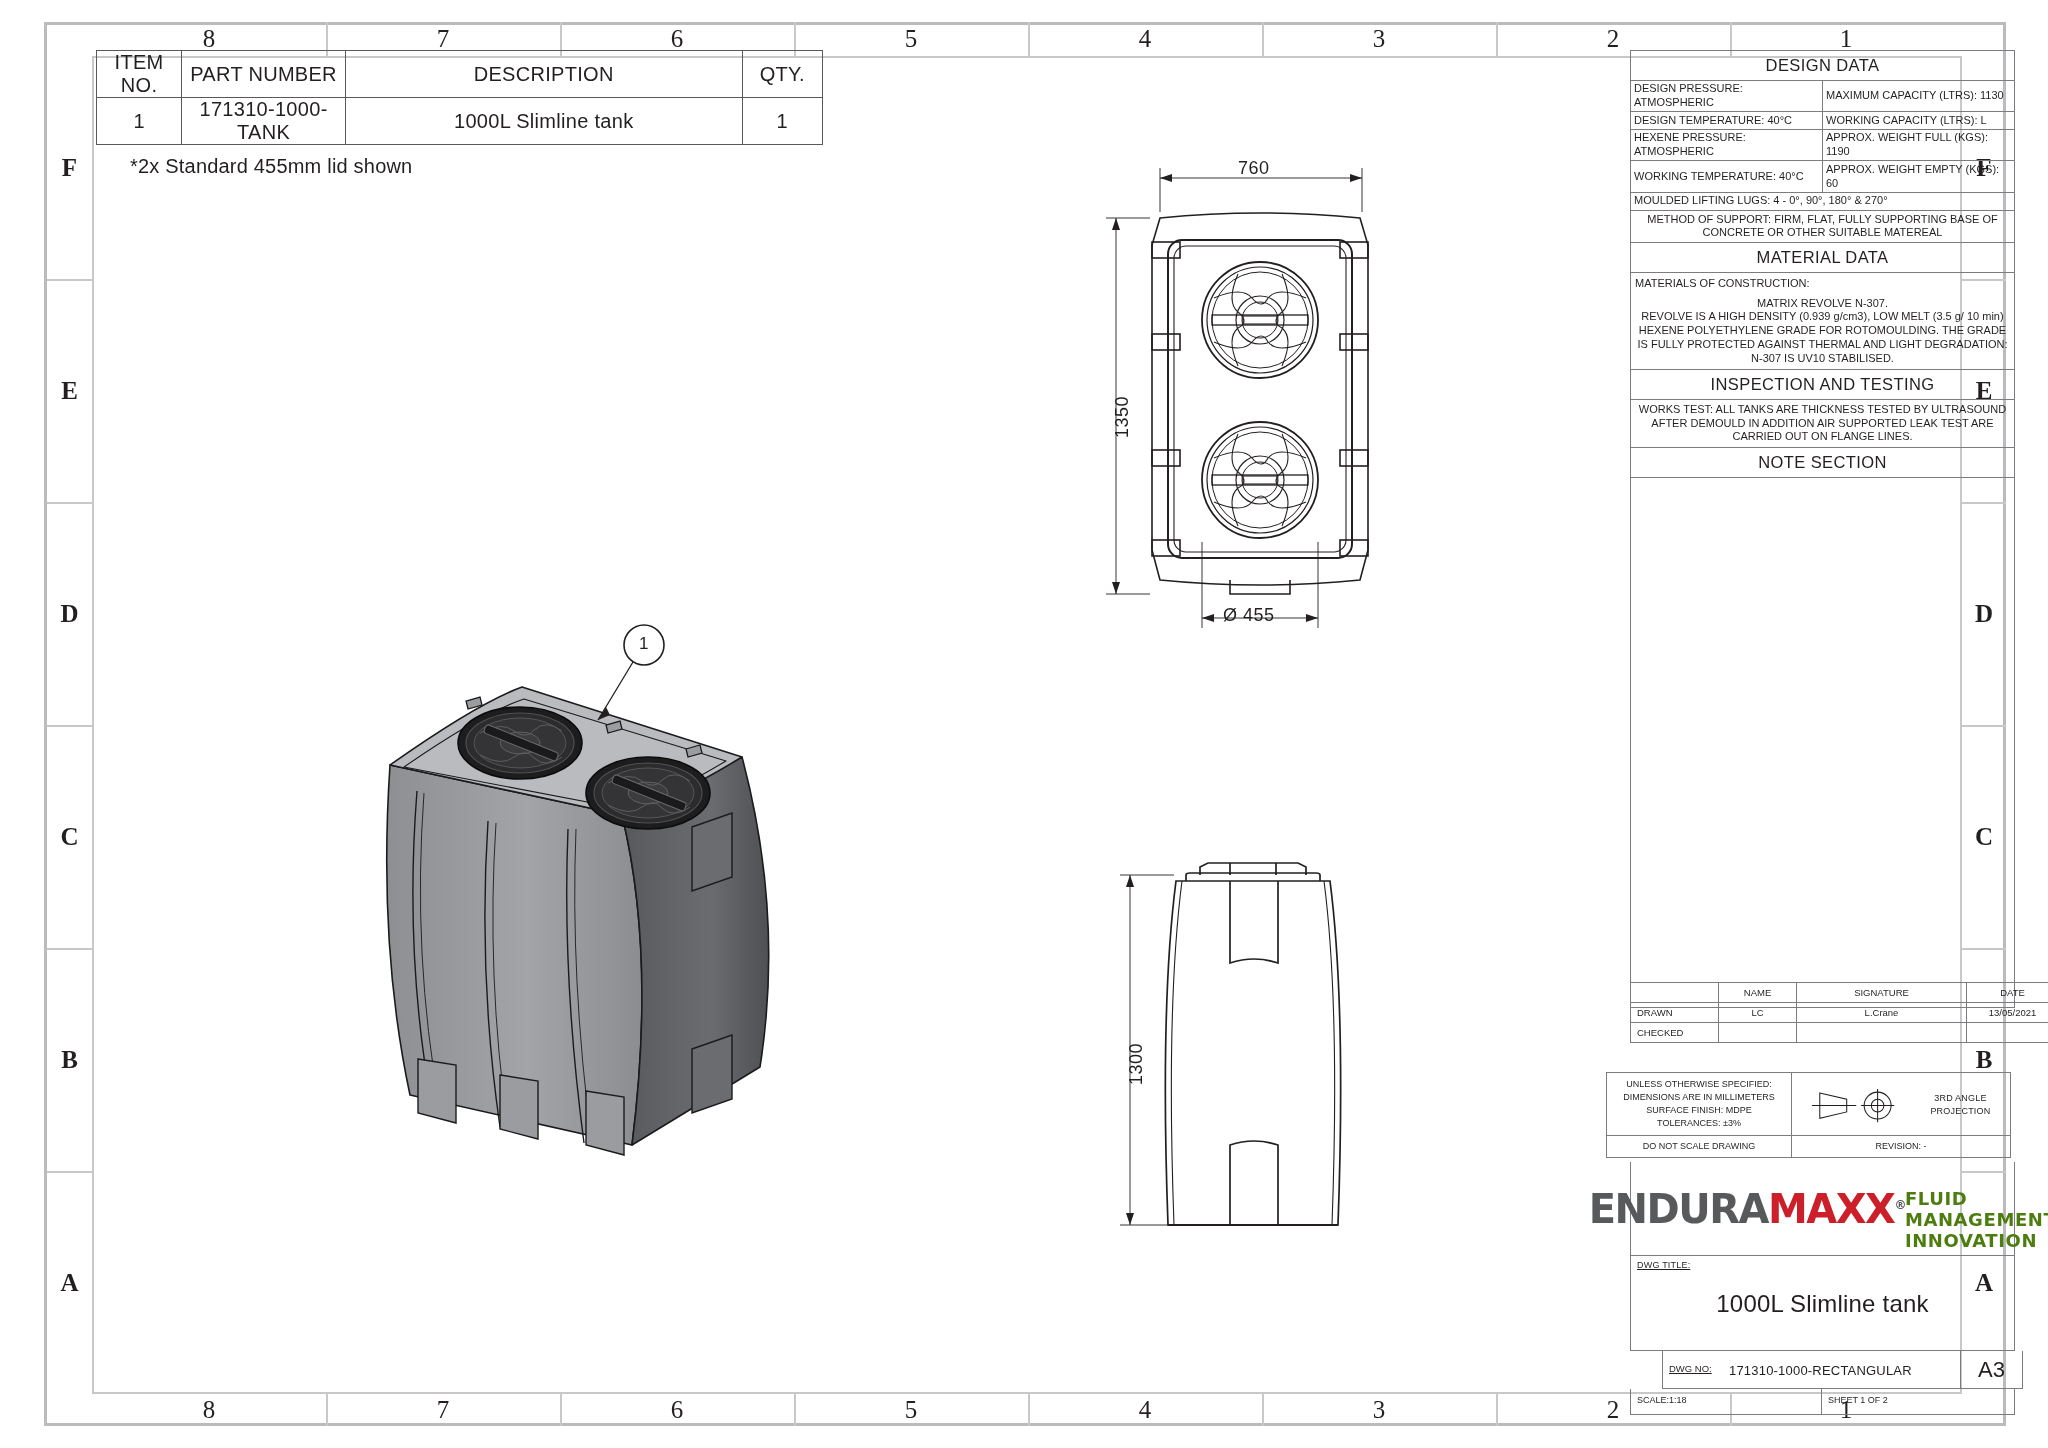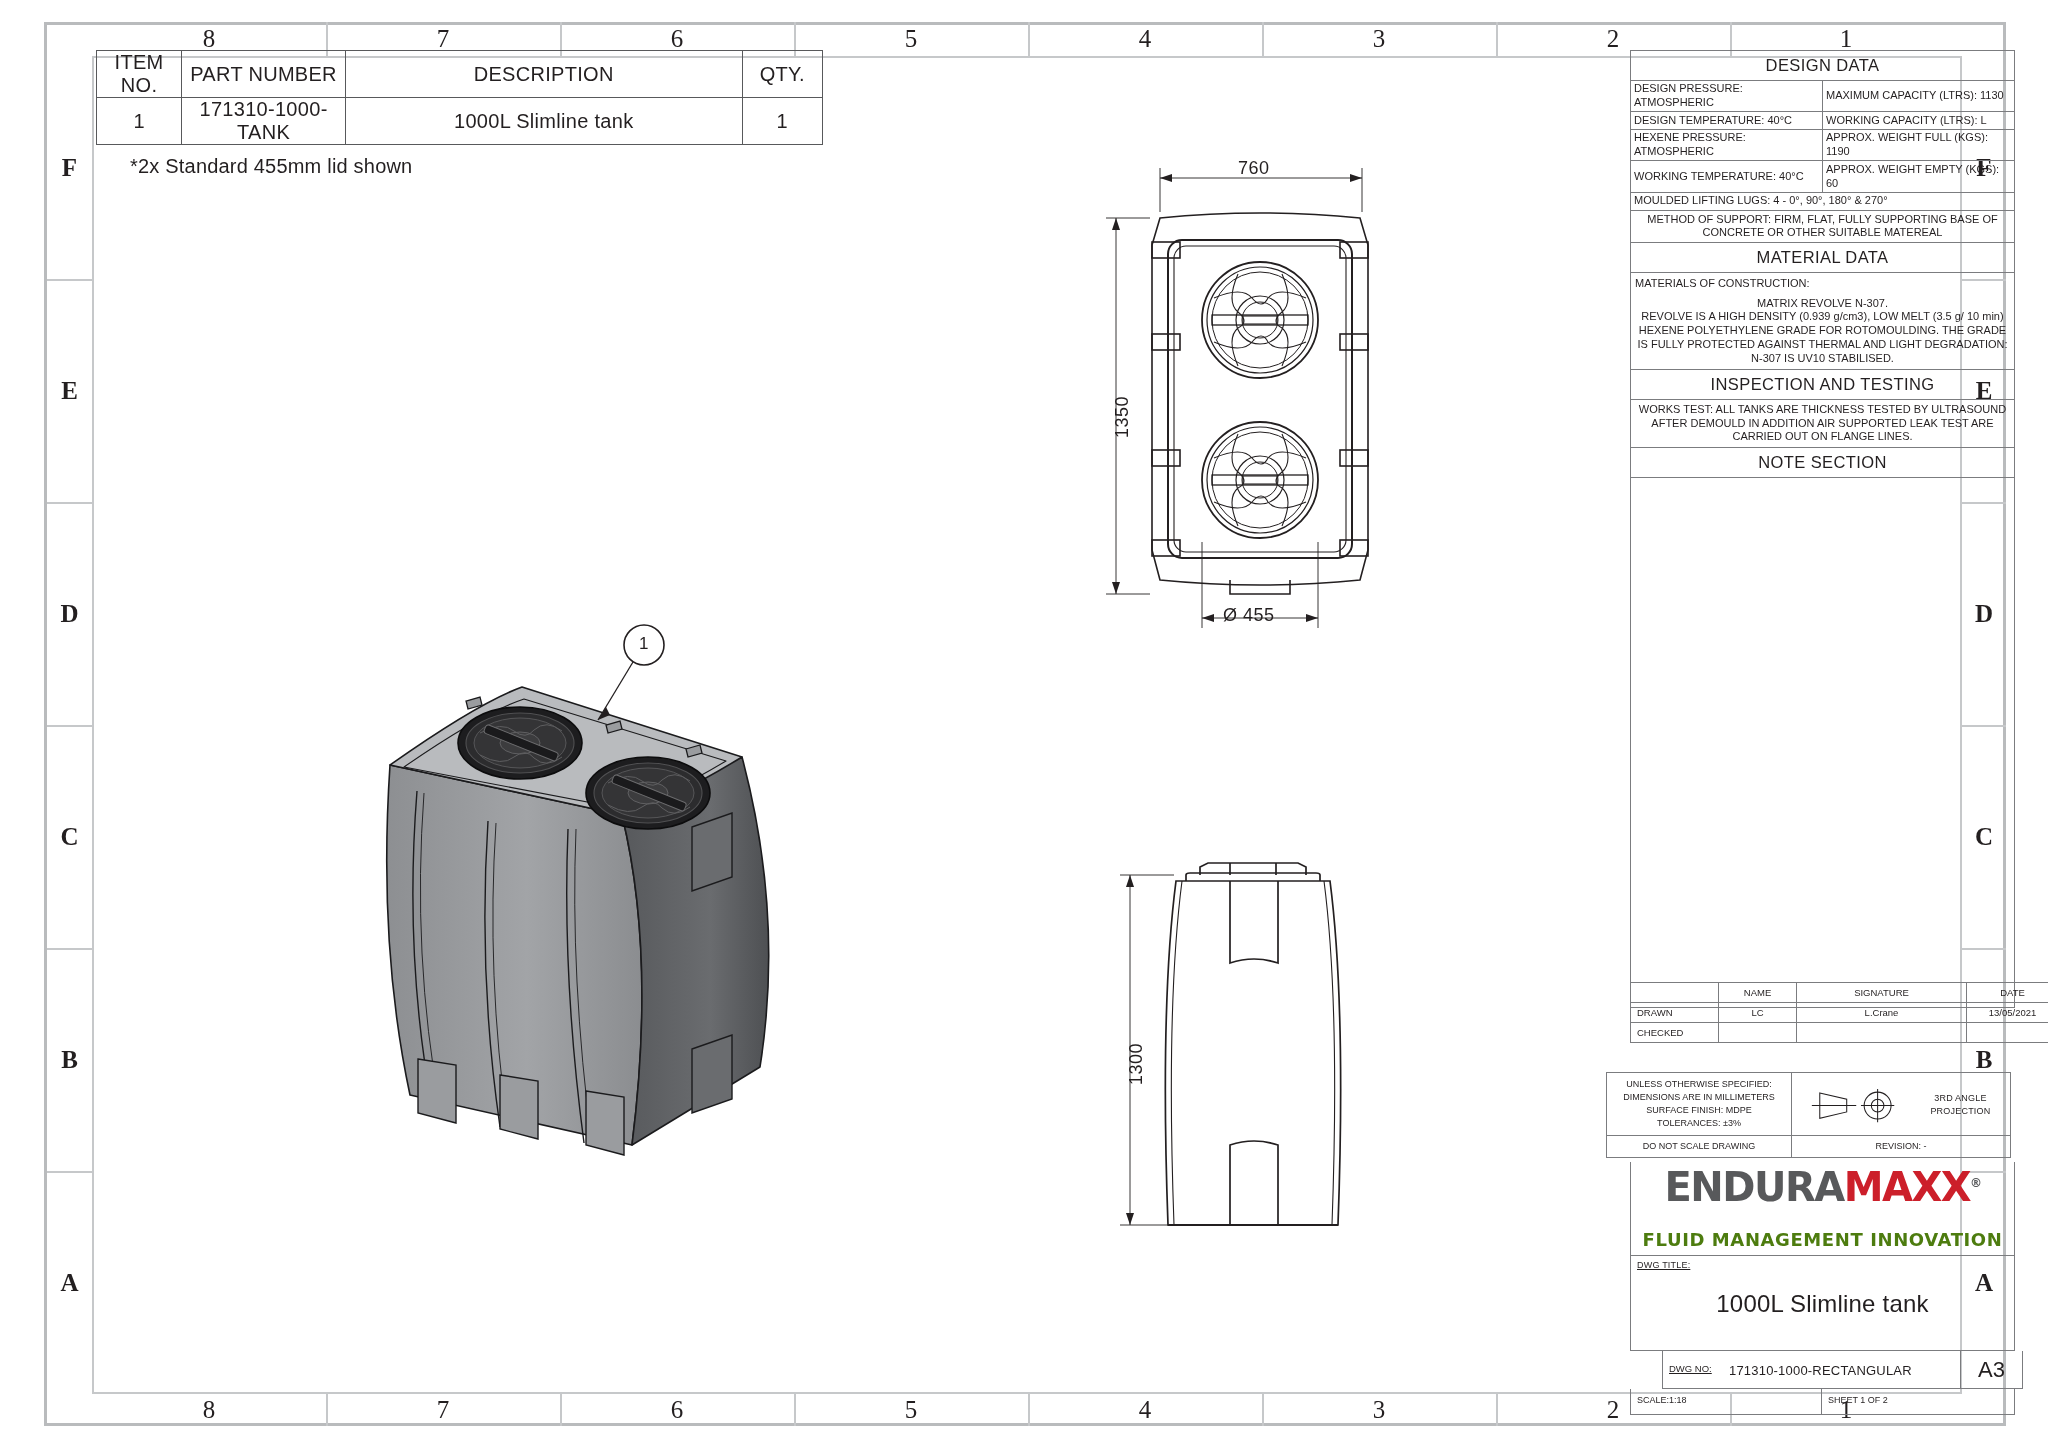--- a/index.html
+++ b/index.html
@@ -65,21 +65,21 @@
   
   #specblock { position:absolute; left:1606px; top:1072px; width:405px; }
   #specblock table { width:100%; border-collapse:collapse; table-layout:fixed; }
   #specblock td { border:1px solid #7b7c7f; font-size:9px;
                   padding:4px 4px; color:#231f20; text-align:center;
                   line-height:1.45; }
 
   
   #logoblock { position:absolute; left:1630px; top:1162px;
                width:385px; height:94px; border:1px solid #7b7c7f;
-               border-top:none; display:flex; flex-direction:column;
+               border-top:none; display:flex; flex-direction:row;
                align-items:center; justify-content:center; }
   .logo-main { font-family:"DejaVu Sans", sans-serif; font-weight:900;
                font-size:40px; letter-spacing:-1.5px; line-height:1;
                position:relative; }
   .logo-a { color:#58595b; }
   .logo-b { color:#cc1f2a; }
   .logo-r { font-size:12px; vertical-align:super; color:#58595b;
             font-weight:700; }
   .logo-sub { font-family:"DejaVu Sans", sans-serif; font-weight:700;
               font-size:18px; letter-spacing:.6px; color:#4d7c0f;

